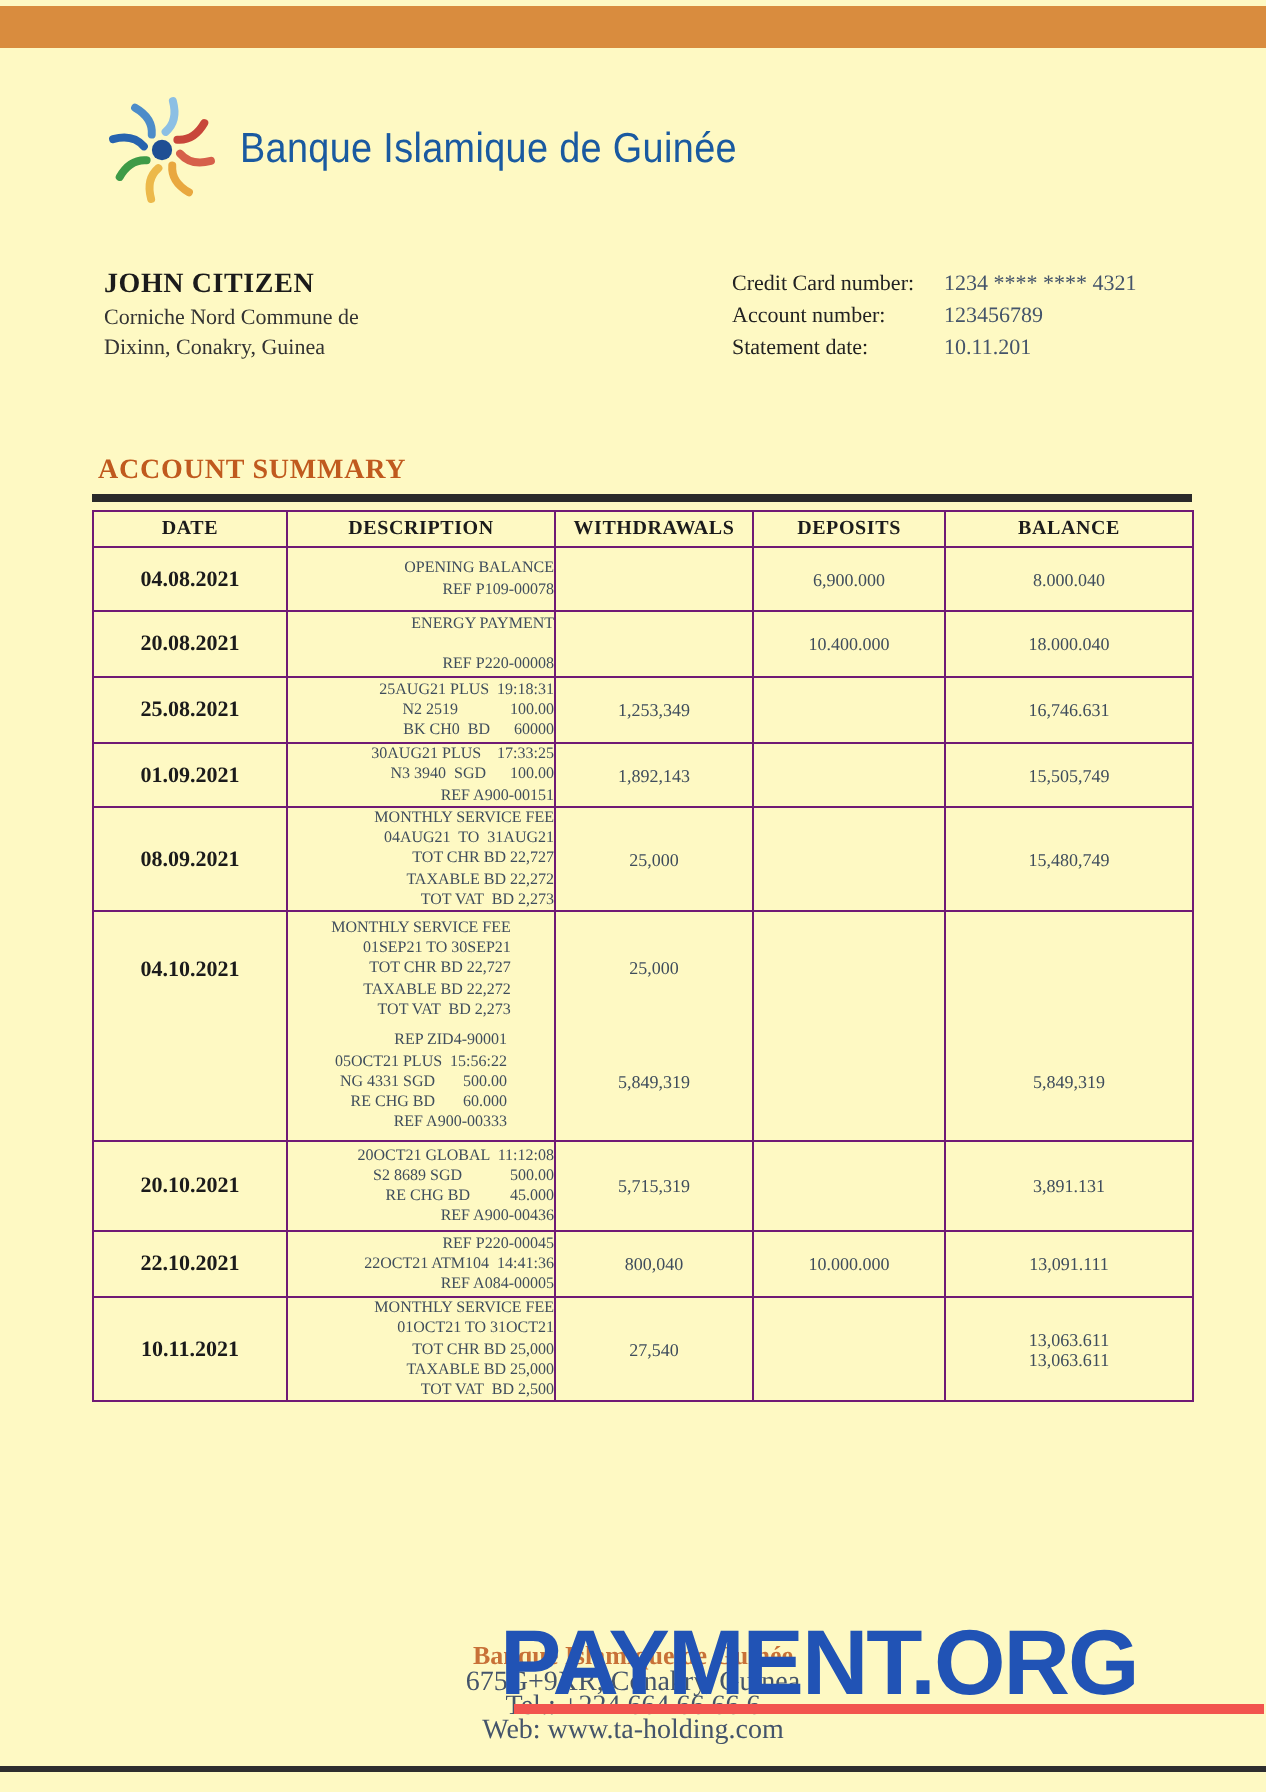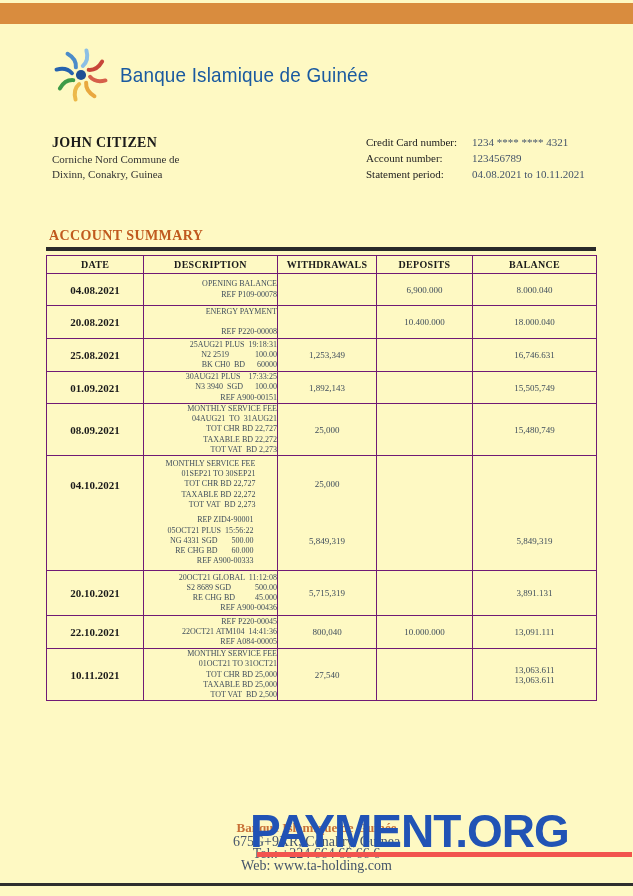--- a/index.html
+++ b/index.html
@@ -114,22 +114,22 @@
   <div class="acct-info">
     <div class="acct-row">
       <div class="acct-label">Credit Card number:</div>
       <div class="acct-value">1234 **** **** 4321</div>
     </div>
     <div class="acct-row">
       <div class="acct-label">Account number:</div>
       <div class="acct-value">123456789</div>
     </div>
     <div class="acct-row">
-      <div class="acct-label">Statement period:</div>
-      <div class="acct-value">04.08.2021 to 10.11.2021</div>
+      <div class="acct-label">Statement date:</div>
+      <div class="acct-value">10.11.201</div>
     </div>
   </div>
 
   <div class="summary-title">ACCOUNT SUMMARY</div>
   <div class="thick-bar"></div>
 
   <table class="stmt-table">
     <colgroup>
         <col style="width:97px">
         <col style="width:134px">

